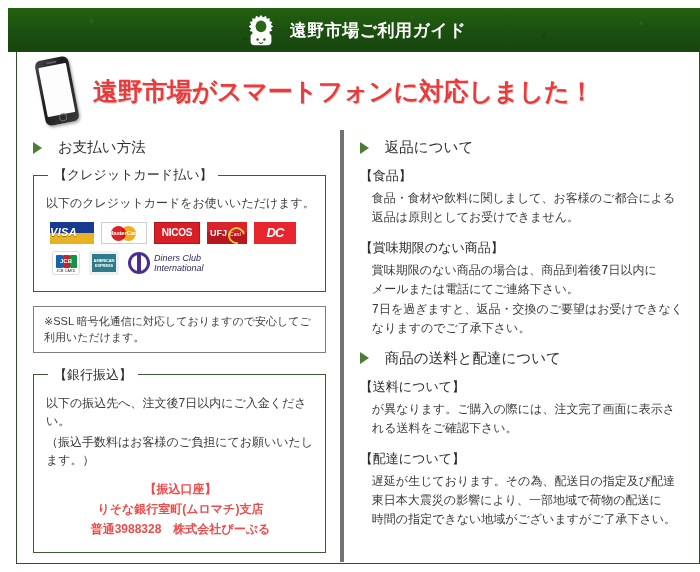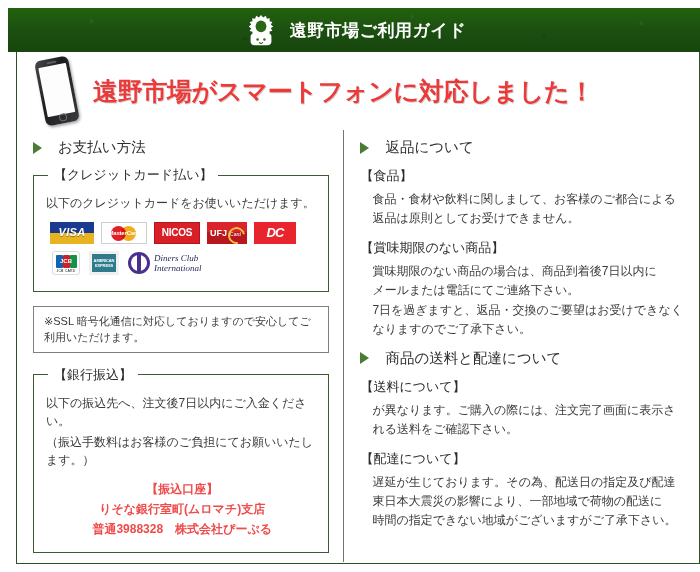--- a/index.html
+++ b/index.html
@@ -160,23 +160,24 @@
     display: flex;
     box-sizing: border-box;
   }
   .col-left {
     width: 360px;
     padding: 0 14px 0 16px;
     box-sizing: border-box;
   }
   .col-right {
     flex: 1;
-    border-left: 1px solid #737373;
+    border-left: 4px solid #737373;
     padding: 0 16px 0 16px;
     box-sizing: border-box;
+    font-family: Liberation Mono, monospace;
   }
 
   
   .sec-head {
     display: flex;
     align-items: center;
     gap: 16px;
     font-size: 14.5px;
     color: #2d2d2d;
     font-weight: normal;
@@ -225,21 +226,21 @@
     padding-left: 4px;
   }
   .card-row.row2 { gap: 9px; padding-left: 6px; }
 
   
   .logo { flex: none; display: inline-block; box-sizing: border-box; }
   .logo-visa {
     width: 44px; height: 22px;
     background: linear-gradient(180deg,#1a3a8f 0 52%,#e8b320 52% 100%);
     color: #ffffff; font-size: 11px; font-weight: bold; font-style: italic;
-    line-height: 20px; text-align: center; letter-spacing: .3px;
+    line-height: 20px; text-align: left; letter-spacing: .3px;
     text-shadow: 0 1px 0 rgba(0,0,0,.35);
   }
   .logo-mc {
     width: 46px; height: 22px; background: #ffffff; border: 1px solid #cfcfcf;
     position: relative;
   }
   .mc-c1, .mc-c2 { position: absolute; top: 3px; width: 15px; height: 15px; border-radius: 50%; }
   .mc-c1 { left: 9px; background: #e01f26; }
   .mc-c2 { left: 19px; background: #f2ab1e; mix-blend-mode: multiply; }
   .mc-txt {
@@ -304,21 +305,21 @@
   }
   .dc-inner {
     position: absolute; left: 3px; top: 3px; width: 16px; height: 16px;
     border-radius: 50%; background: #ffffff;
   }
   .dc-bar {
     position: absolute; left: 9px; top: 3px; width: 4px; height: 16px;
     background: #4b2f8f;
   }
   .dc-words {
-    font-family: Liberation Serif, serif;
+    font-family: Liberation Sans, sans-serif;
     font-style: italic; font-size: 9px; line-height: 10px; color: #2b2b5e;
     white-space: nowrap;
   }
 
   .note-box {
     border: 1px solid #7f7f7f;
     padding: 6px 10px;
     margin-bottom: 13px;
     box-sizing: border-box;
   }

